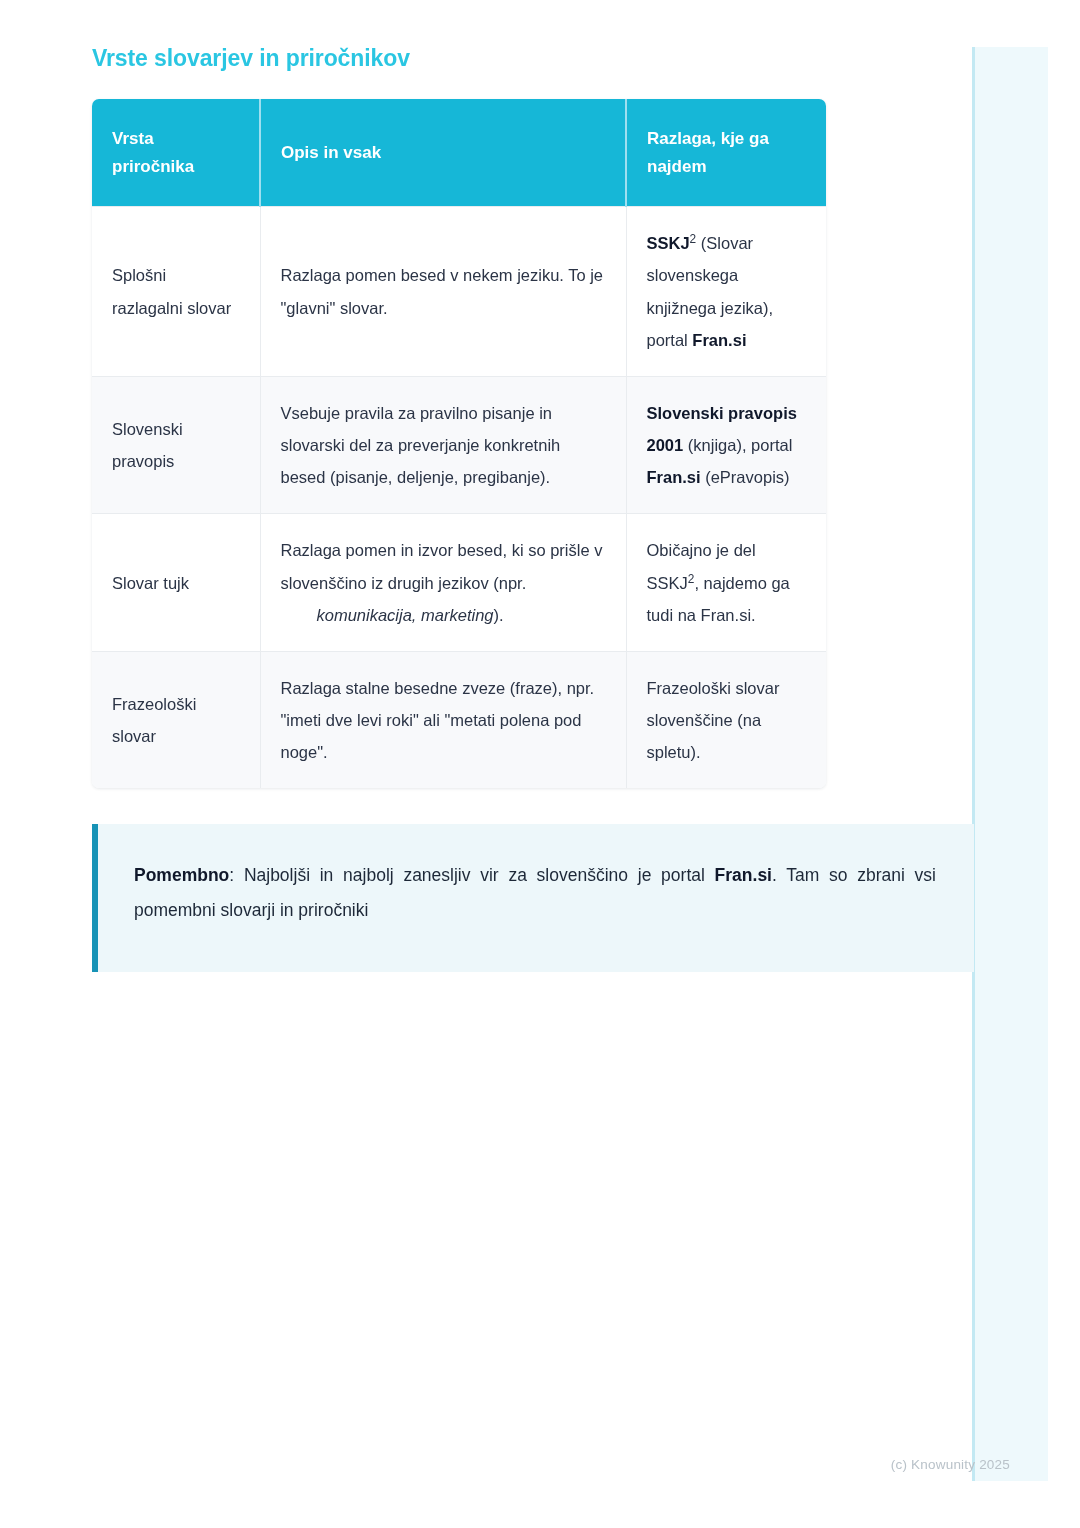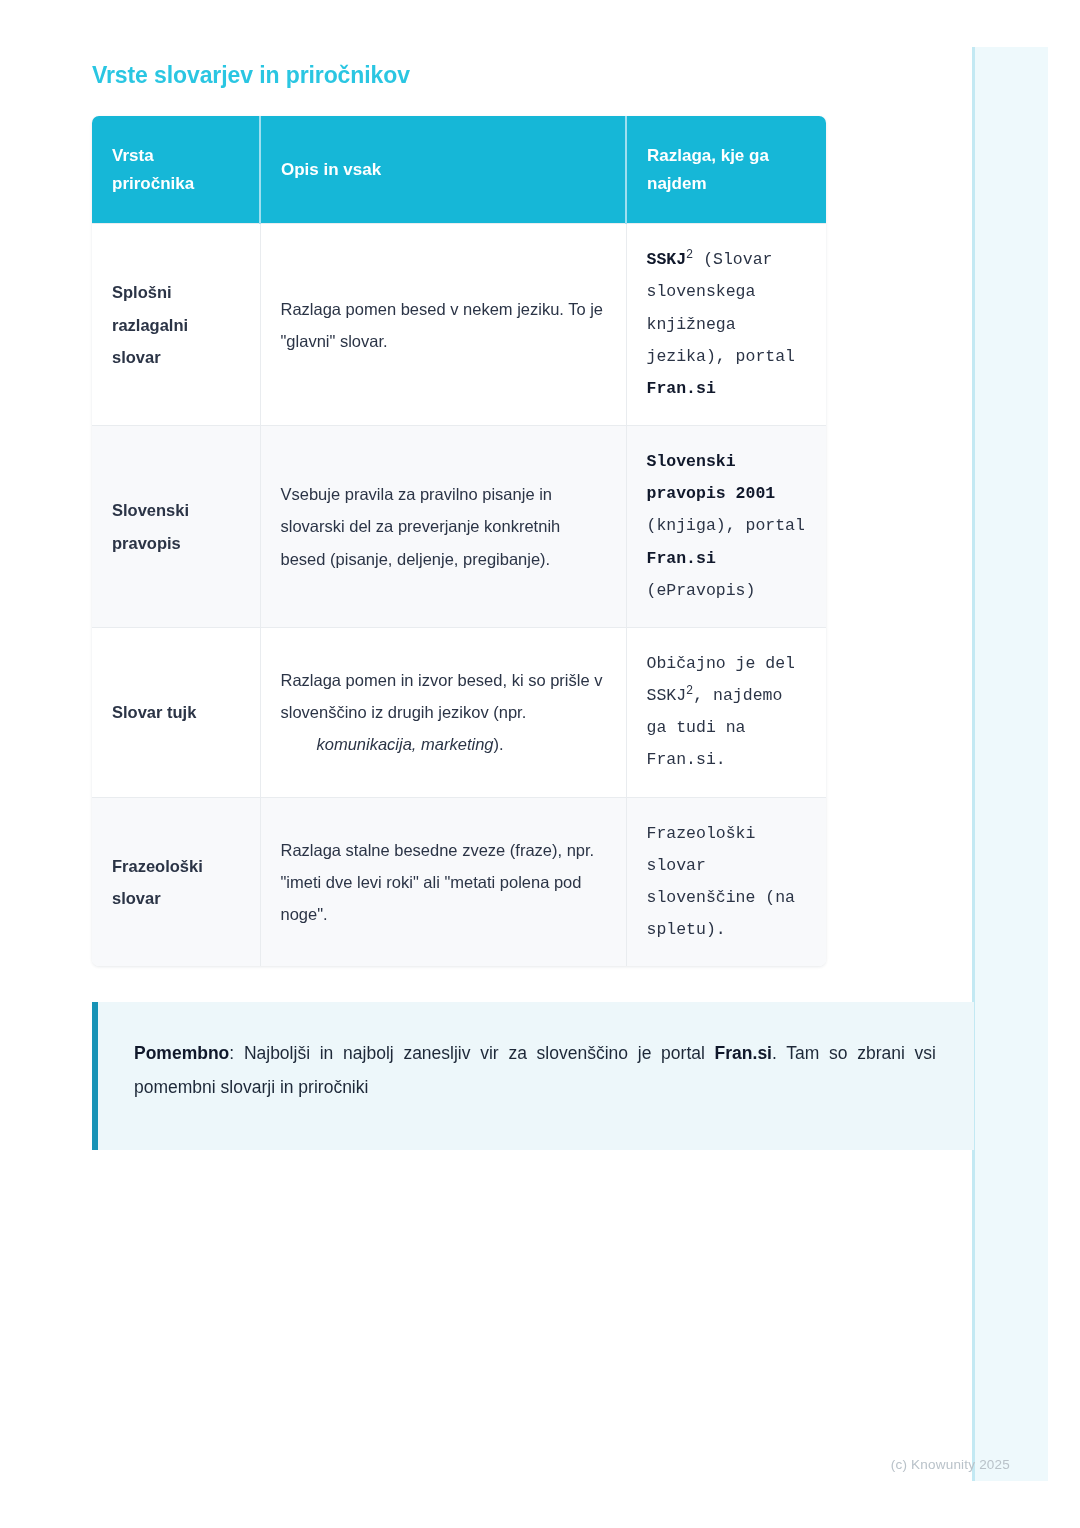--- a/index.html
+++ b/index.html
@@ -44,21 +44,21 @@
     color: #24c5e0;
     margin: 0 0 44px 0;
     letter-spacing: -0.2px;
   }
 
   h2.section-title {
     font-size: 23px;
     line-height: 1.25;
     font-weight: 700;
     color: #2ac6e2;
-    margin: 17px 0 26px 0;
+    margin: 0 0 26px 0;
     letter-spacing: -0.1px;
   }
 
   p.intro {
     font-size: 17.5px;
     line-height: 1.95;
     color: #2b3446;
     margin: 0 0 36px 0;
     text-align: justify;
     max-width: 740px;
@@ -97,25 +97,25 @@
 
   table.types-table tbody td {
     border-top: 1px solid #e9ecef;
     border-right: 1px solid #e9ecef;
     padding: 20px 20px;
     vertical-align: middle;
     line-height: 1.95;
     color: #2b3446;
     font-size: 16.5px;
   }
-  table.types-table tbody td:last-child { border-right: none; font-family: Liberation Mono, monospace; }
+  table.types-table tbody td:last-child { border-right: none; }
   table.types-table tbody tr:nth-child(odd)  td { background: #ffffff; }
   table.types-table tbody tr:nth-child(even) td { background: #f8f9fb; }
 
-  td.col-type { font-weight: 700; color: #10182b; }
+  td.col-type { font-weight: 400; color: #10182b; }
   td.col-desc { }
   td.col-example { }
 
   .b { font-weight: 700; color: #10182b; }
   .i { font-style: italic; margin-left: 36px; }
   sup { font-size: 0.72em; vertical-align: super; line-height: 0; }
 
   
   .callout {
     margin-top: 36px;

